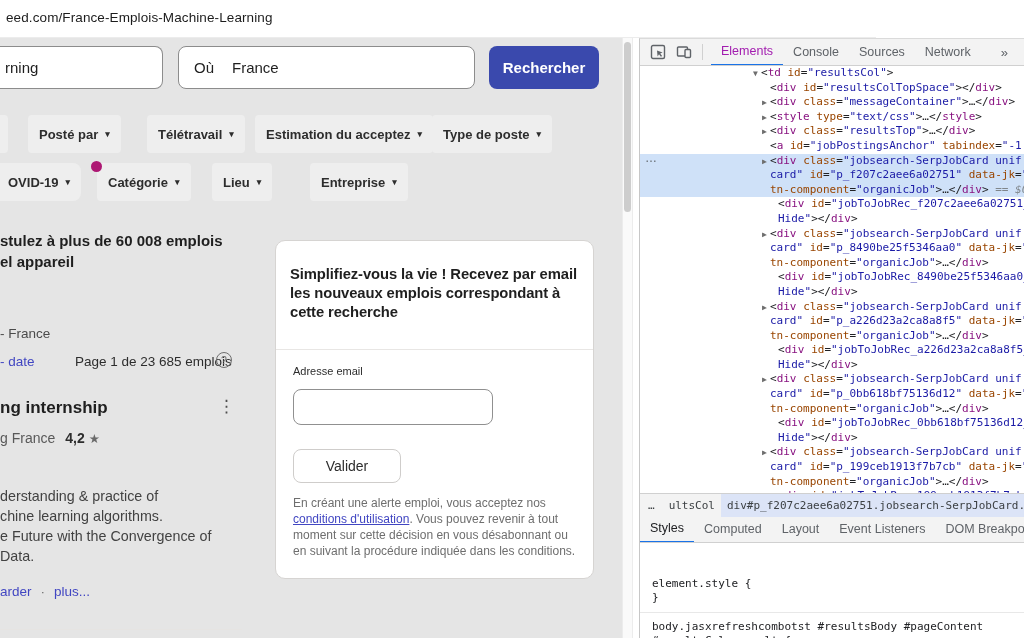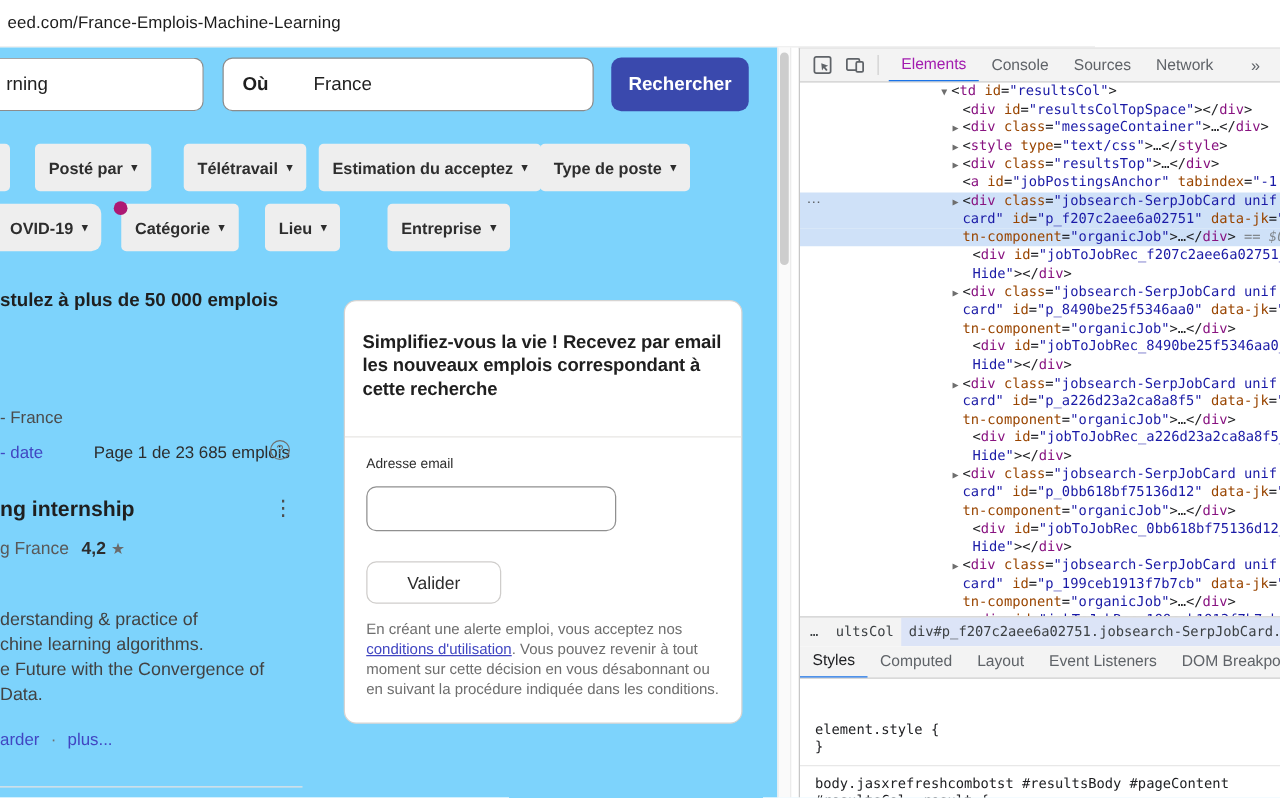--- a/index.html
+++ b/index.html
@@ -5,28 +5,28 @@
   *{margin:0;padding:0;box-sizing:border-box}
   html,body{width:1024px;height:638px;overflow:hidden;background:#fff;
     font-family:"Liberation Sans",sans-serif}
   .stage{position:absolute;left:0;top:0;width:1024px;height:638px;background:#fff;overflow:hidden}
 
   
   .topbar{position:absolute;left:0;top:0;width:876px;height:38px;background:#fff;border-bottom:1px solid #ececec}
   .url{position:absolute;left:6px;top:10px;font-size:13.5px;color:#1c1c1c;letter-spacing:.1px}
 
   
-  .page{position:absolute;left:0;top:38px;width:622px;height:600px;background:#7dd3fc;overflow:hidden}
+  .page{position:absolute;left:0;top:38px;width:622px;height:600px;background:#e5e5e5;overflow:hidden}
 
   .search-what{position:absolute;left:0;top:8px;width:163px;height:43px;border:1px solid #8c8c8c;border-left:none;
     border-radius:0 8px 8px 0;font-size:15px;color:#1f1f1f;padding-left:5px;outline:none;
     font-family:"Liberation Sans",sans-serif}
   .search-where{position:absolute;left:178px;top:8px;width:297px;height:43px;border:1px solid #8c8c8c;border-radius:8px;
     display:flex;align-items:center;padding-left:15px;font-size:15px;color:#1f1f1f;background:#fff}
-  .where-label{font-weight:700;margin-right:36px}
+  .where-label{font-weight:400;margin-right:18px}
   .search-btn{position:absolute;left:489px;top:8px;width:110px;height:43px;border:none;border-radius:8px;
     background:#3a49ad;color:#fff;font-weight:700;font-size:15px;cursor:pointer;font-family:"Liberation Sans",sans-serif}
 
   .pill{position:absolute;height:38px;background:#eeeeee;border-radius:4px;display:inline-flex;align-items:center;
     gap:7px;padding:0 11px;font-size:13px;font-weight:700;color:#2d2d2d;white-space:nowrap;cursor:pointer}
   .pill .caret{font-size:9px;color:#2d2d2d}
   .pill.stub{left:-6px;top:77px;width:14px;padding:0}
   .pill.cut-left{border-radius:0 8px 8px 0;padding-left:8px}
 
   .rec-dot{position:absolute;left:91px;top:123px;width:11px;height:11px;border-radius:50%;background:#ad1873;z-index:5}
@@ -160,21 +160,22 @@
         </div>
         <div class="pill" style="left: 310px; top: 125px;">
           <span>Entreprise</span>
           <span class="caret">▾</span>
         </div>
       </div>
 
     <div class="rec-dot"></div>
 
     <div class="promo">
-      <div>stulez à plus de 50 000 emplois</div>
+      <div>stulez à plus de 60 008 emplois</div>
+      <div>el appareil</div>
     </div>
 
     <div class="h-suffix">- France</div>
 
     <a class="sort-link">- date</a>
     <span class="count">Page 1 de 23 685 emplois</span>
     <span class="help">?</span>
 
     <div class="job-title">ng internship</div>
     <div class="kebab">⋮</div>

